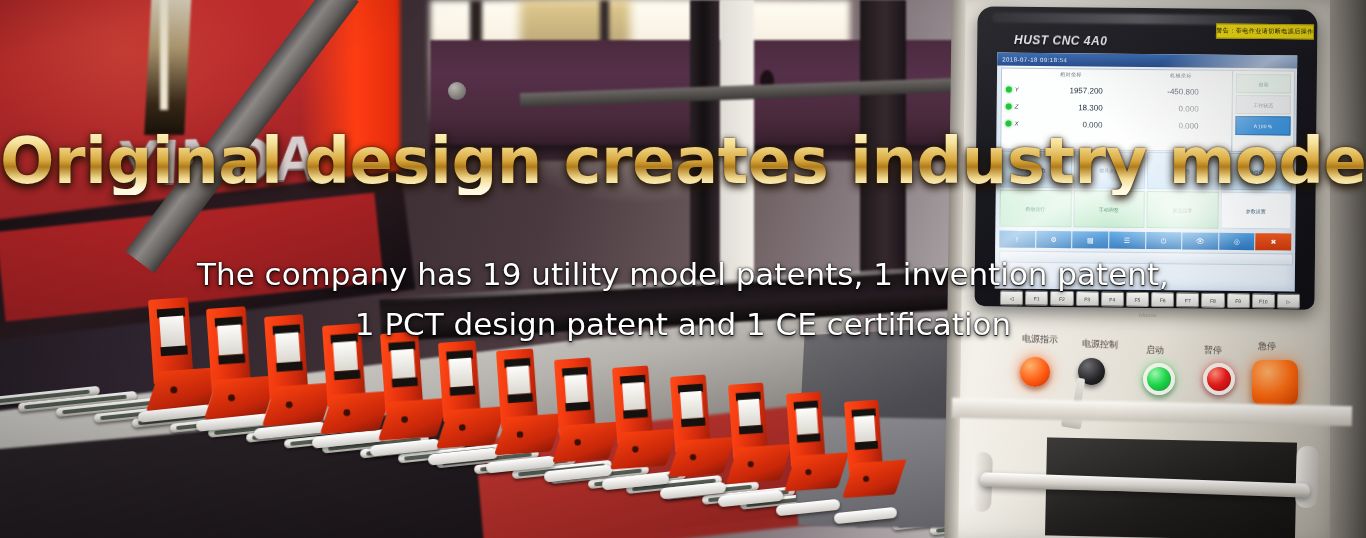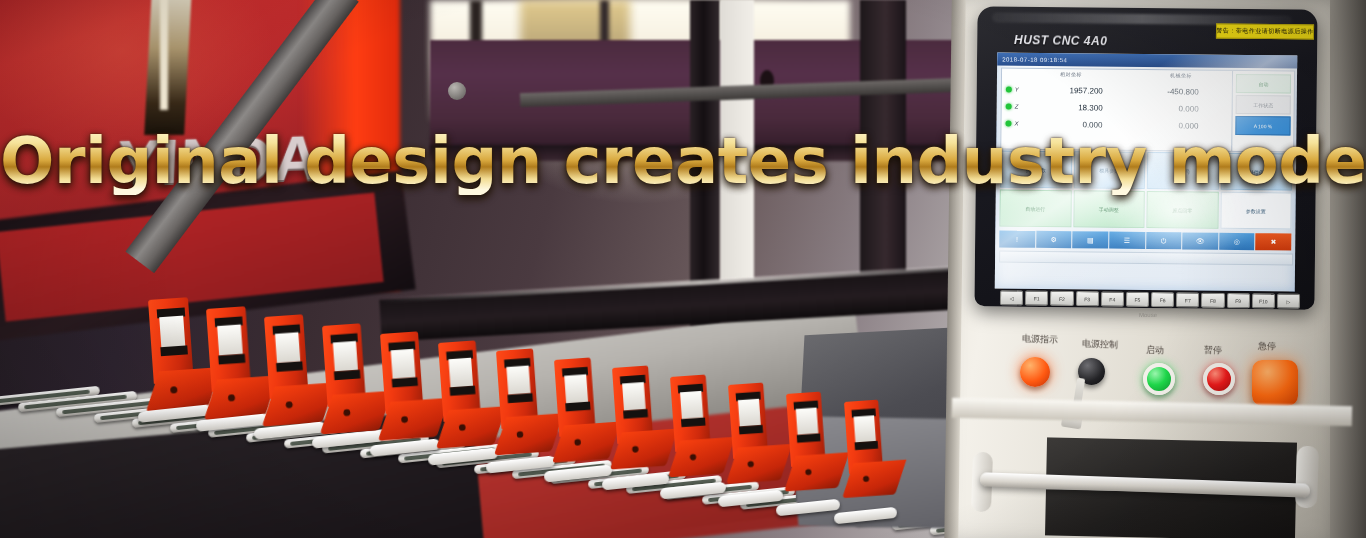--- a/index.html
+++ b/index.html
@@ -804,14 +804,18 @@
   <div class="layer" id="vent"></div>
   <div class="layer" id="vent-split"></div>
   <div class="layer" id="handle-l"></div>
   <div class="layer" id="handle-r"></div>
   <div class="layer" id="handle"></div>
 
   <div class="layer" id="grain"></div>
 
   <div id="headline-stroke">Original design creates industry model</div>
   <div id="headline">Original design creates industry model</div>
+  <div id="subline">
+    <div>The company has 19 utility model patents, 1 invention patent,</div>
+    <div>1 PCT design patent and 1 CE certification</div>
+  </div>
 
 </div>
 
 </body></html>

